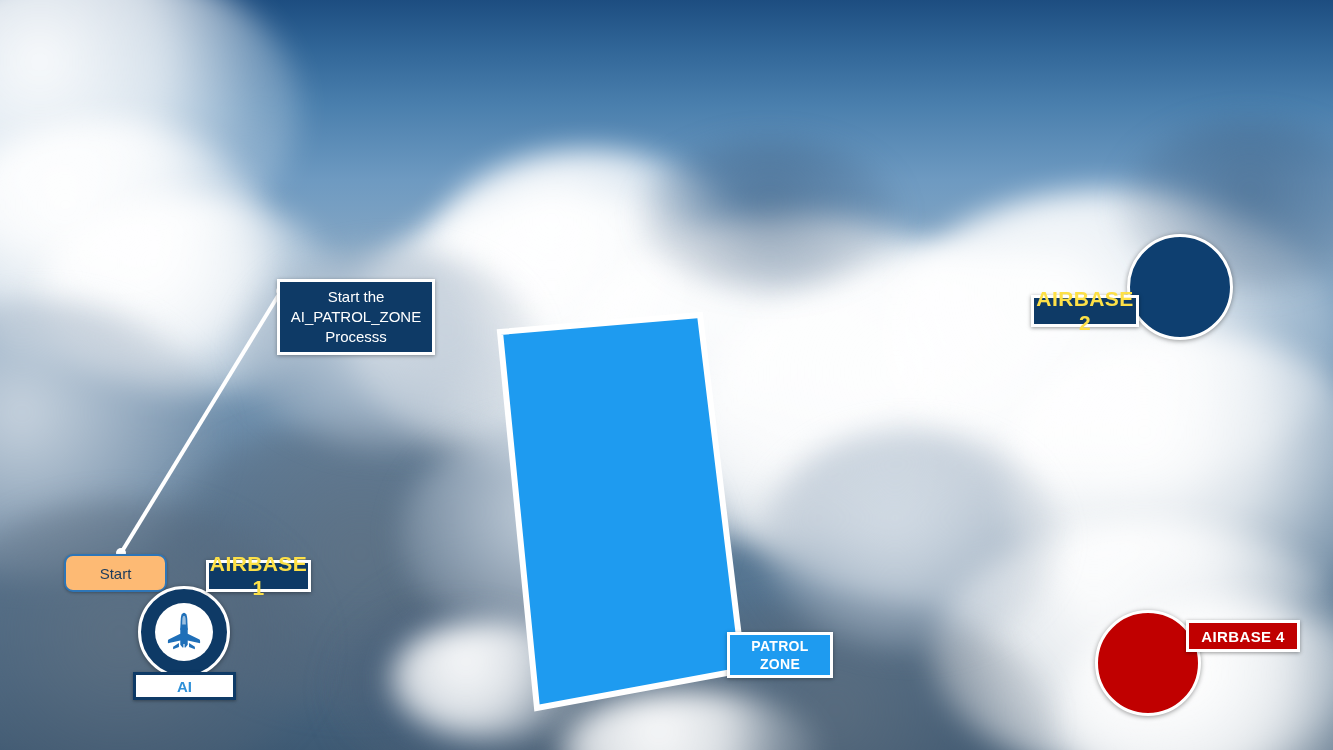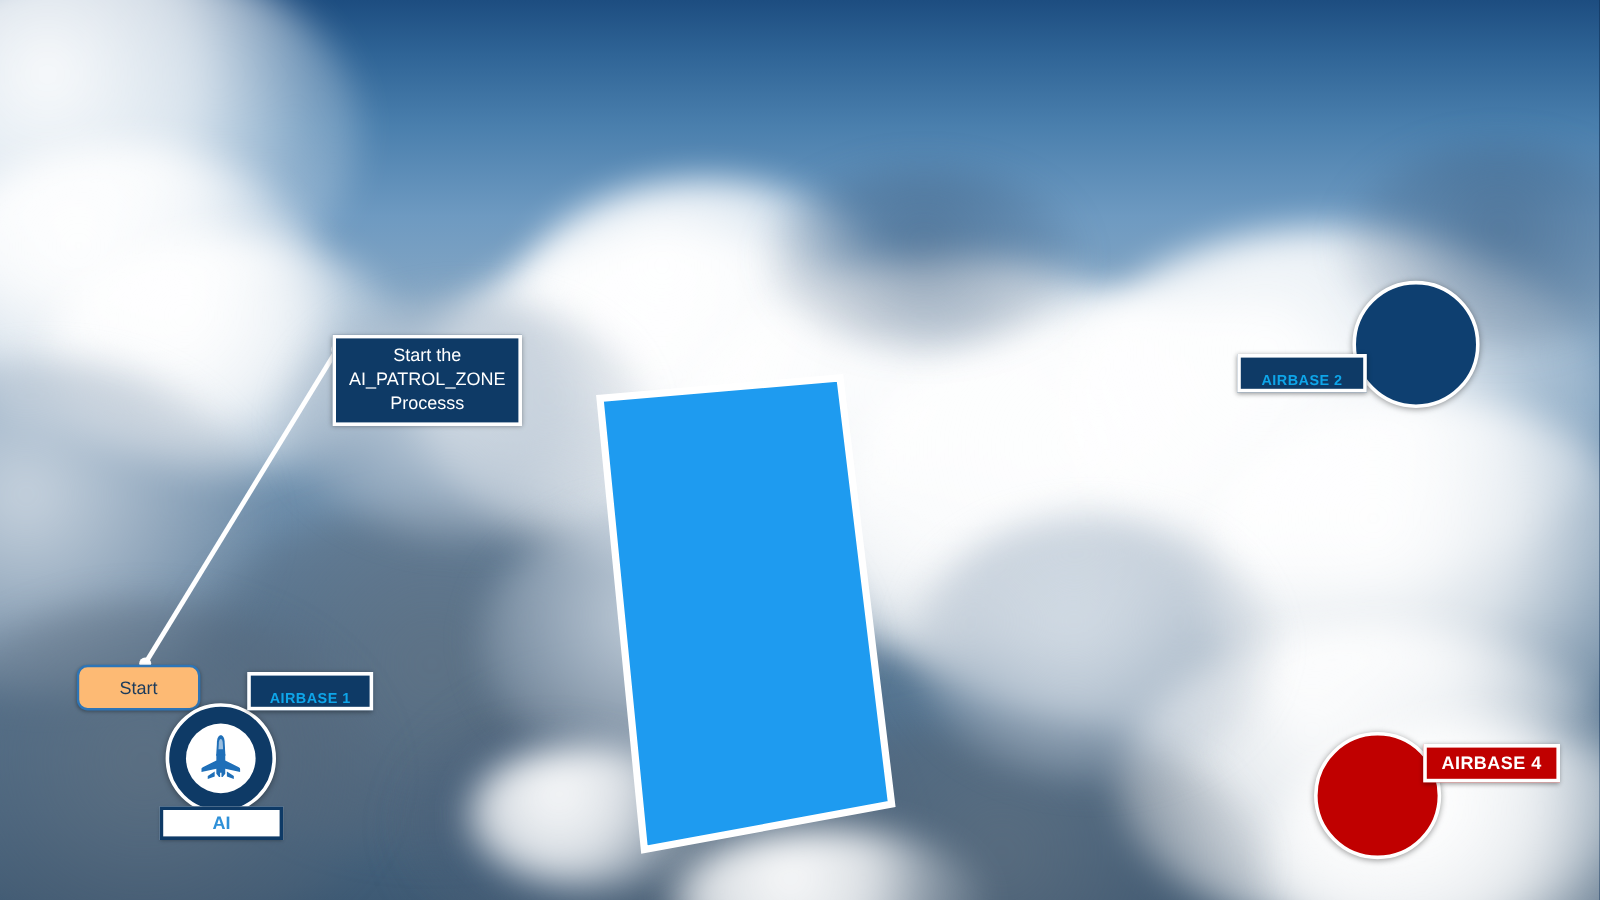--- a/index.html
+++ b/index.html
@@ -52,24 +52,23 @@
     color:#ffffff;font-size:15px;line-height:20px;
     box-shadow:0 1px 4px rgba(0,0,0,.35);
   }
   #start-button{
     left:64px;top:554px;width:103px;height:38px;
     background:#fdba74;border:2px solid #2e75b6;border-radius:9px;
     color:#1b3b5c;font-size:15px;
     box-shadow:0 1px 3px rgba(0,0,0,.3);
   }
   .label-navy{
-    background:#0e3a66;border:3px solid #ffffff;color:#0ea5e9;
-    font-size:12px;font-weight:bold;letter-spacing:.4px;
+    background:#0e3a66;border:3px solid #ffffff;color:#fde047;
+    font-size:21px;font-weight:bold;letter-spacing:.4px;
     box-shadow:0 1px 4px rgba(0,0,0,.4);
-    align-items:flex-end;
   }
   #label-airbase1{left:206px;top:560px;width:105px;height:32px;}
   #label-airbase2{left:1031px;top:295px;width:108px;height:32px;}
   #label-ai{
     left:133px;top:672px;width:103px;height:28px;
     background:#ffffff;border:3px solid #0e3a66;color:#2e90d8;
     font-size:15px;font-weight:bold;
     box-shadow:0 1px 3px rgba(0,0,0,.35);
     text-align:center;
   }
@@ -203,14 +202,20 @@
   <div class="circle" id="airbase2-circle"></div>
   <div class="box label-navy" id="label-airbase2">
     <span>AIRBASE 2</span>
   </div>
 
   <div class="circle" id="airbase4-circle"></div>
   <div class="box" id="label-airbase4">
     <span>AIRBASE 4</span>
   </div>
 
+  <div class="box" id="label-patrol-zone">
+    <div>
+      <div>PATROL</div>
+      <div>ZONE</div>
+    </div>
+  </div>
 
 </div>
 
 </body></html>

